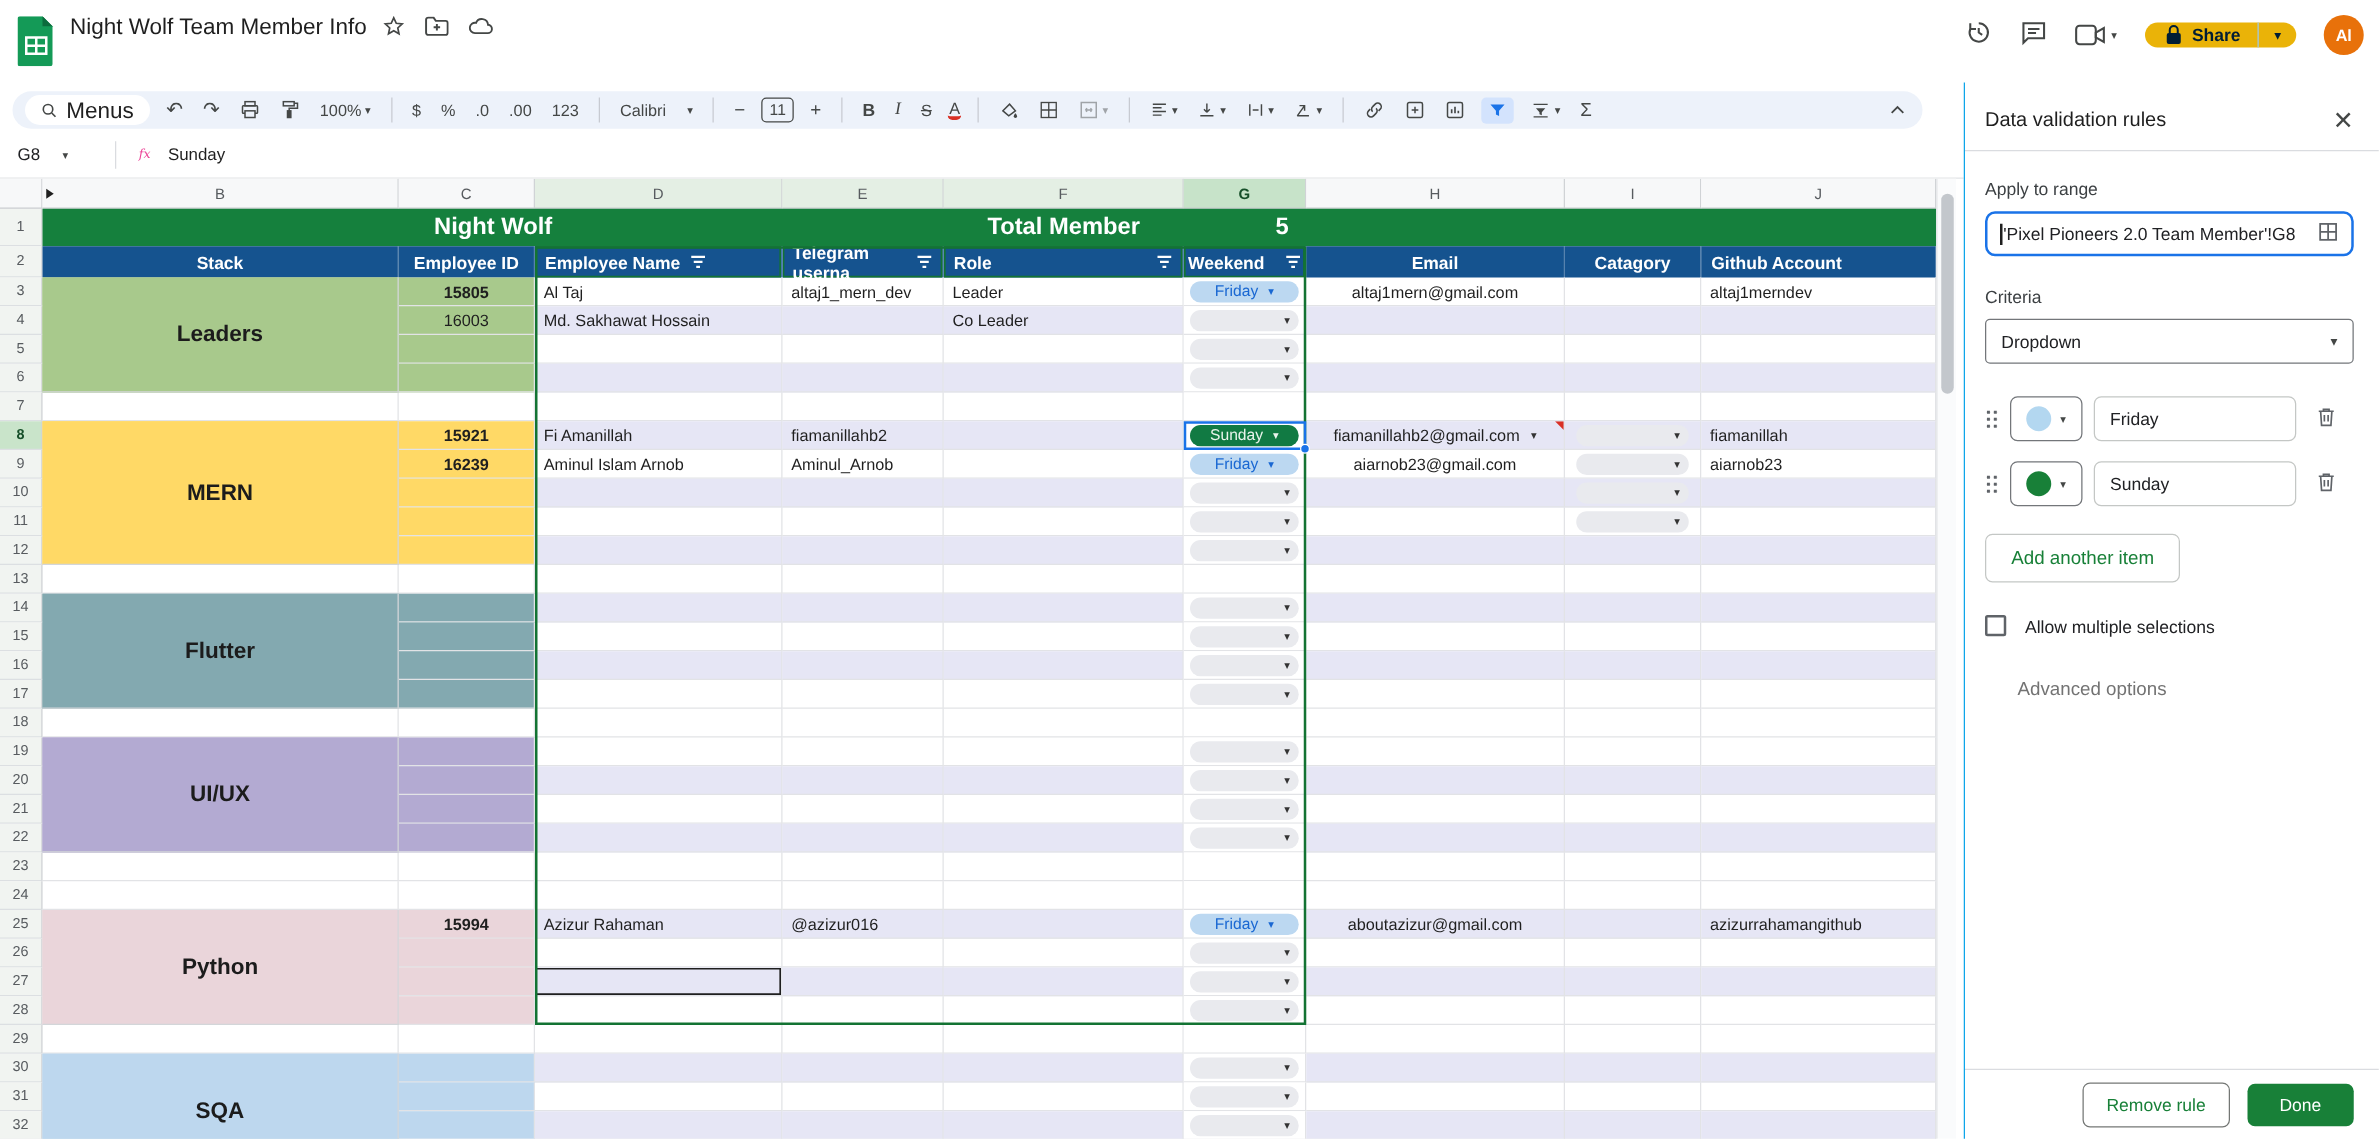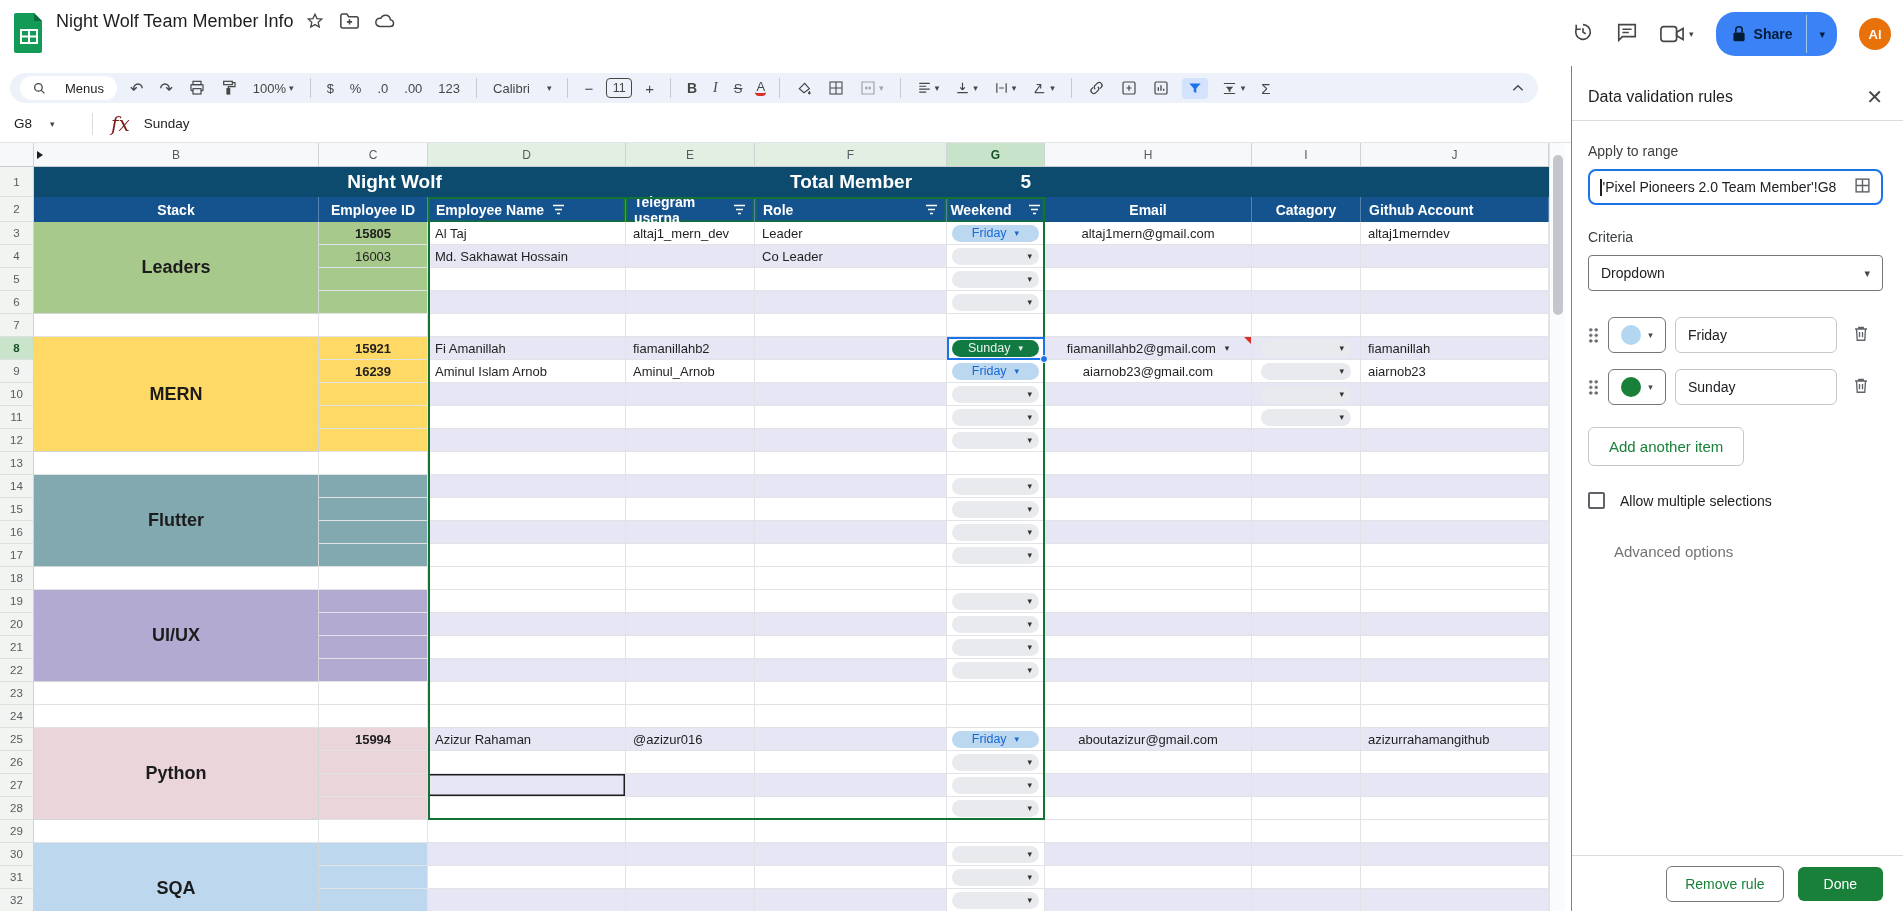--- a/index.html
+++ b/index.html
@@ -7,62 +7,62 @@
     font-family:"Liberation Sans", sans-serif; color:#202124; }
 
   
   .topbar{position:absolute;top:0;left:0;width:1903px;height:66px;background:#fff;}
   .logo{position:absolute;left:14px;top:13px;}
   .doc-title{position:absolute;left:56px;top:11px;font-size:18px;color:#1f1f1f;white-space:nowrap;}
   .title-icons{position:absolute;left:306px;top:12px;display:flex;gap:16px;align-items:center;color:#444746;}
   .menubar{position:absolute;left:50px;top:36px;display:flex;gap:8px;}
   .menubar span{font-size:14.5px;color:#1f1f1f;padding:2px 8px;border-radius:4px;cursor:default;}
   .tb-right{position:absolute;right:12px;top:12px;display:flex;align-items:center;gap:22px;}
-  .share-btn{display:flex;align-items:center;height:44px;background:#3b82f6;border-radius:19px;overflow:hidden;}
+  .share-btn{display:flex;align-items:center;height:20px;background:#eab308;border-radius:19px;overflow:hidden;}
   .share-main{display:flex;align-items:center;gap:8px;padding:0 14px 0 16px;font-size:14px;font-weight:bold;color:#001d35;}
   .share-split{width:1px;height:38px;background:#9fc9e8;}
   .share-caret{padding:0 12px;font-size:11px;color:#001d35;}
   .avatar{width:32px;height:32px;border-radius:50%;background:#e8710a;color:#fff;display:flex;align-items:center;justify-content:center;font-size:13px;font-weight:bold;}
 
   
   .toolbar{position:absolute;left:10px;top:73px;width:1528px;height:30px;background:#edf2fa;border-radius:15px;
     display:flex;align-items:center;padding:0 10px;gap:10px;color:#444746;font-size:13px;}
-  .menus-chip{display:flex;align-items:center;gap:19px;background:#fff;border-radius:12px;height:24px;padding:0 13px;font-size:13px;color:#1f1f1f;}
+  .menus-chip{display:flex;align-items:center;gap:7px;background:#fff;border-radius:12px;height:24px;padding:0 13px;font-size:18px;color:#1f1f1f;}
   .tdiv{width:1px;height:20px;background:#c7cad1;margin:0 3px;}
   .tbtn{display:flex;align-items:center;gap:3px;padding:2px 3px;border-radius:4px;white-space:nowrap;}
   .tbtn svg{display:block;}
   .caret{font-size:9px;color:#444746;}
   .fontsize-box{width:26px;height:20px;border:1px solid #444746;border-radius:4px;display:flex;align-items:center;justify-content:center;font-size:12.5px;}
   .tb-b{font-weight:bold;font-size:14px;}
   .tb-i{font-style:italic;font-family:"Liberation Serif",serif;font-size:14px;}
   .tb-s{text-decoration:line-through;font-size:13px;}
   .tb-a{font-size:13px;border-bottom:3px solid #d93025;line-height:13px;padding:0 1px;}
   .filter-active{background:#d3e3fd;border-radius:4px;padding:3px 5px;}
   .dim{opacity:.45;}
   .toolbar-collapse{margin-left:auto;}
 
   
   .fbar{position:absolute;left:0;top:105px;width:1571px;height:38px;background:#fff;border-bottom:1px solid #e1e3e6;display:flex;align-items:center;}
   .namebox{width:92px;padding-left:14px;font-size:13.5px;display:flex;align-items:center;gap:18px;}
-  .fx{font-family:"DejaVu Serif",serif;font-style:italic;color:#7f1d1d;font-size:20px;margin:0 14px 0 18px;}
+  .fx{font-family:"DejaVu Serif",serif;font-style:italic;color:#ec4899;font-size:10px;margin:0 14px 0 18px;}
   .fvalue{font-size:13.5px;color:#1f1f1f;}
   .fdiv{width:1px;height:22px;background:#dadce0;}
 
   
   .sheet{position:absolute;left:0;top:143px;width:1565px;height:768px;background:#fff;overflow:hidden;}
   .colheaders{display:flex;height:24px;position:relative;}
   .corner{width:34px;background:#f7f8f9;border-right:1px solid #d0d3d6;border-bottom:1px solid #c9ccd0;}
   .colh{background:#f7f8f9;border-right:1px solid #d0d3d6;border-bottom:1px solid #c9ccd0;display:flex;align-items:center;justify-content:center;font-size:12px;color:#575b5f;}
   .colh.tint{background:#e4efe4;}
   .colh.act{background:#c7e3c9;color:#17502a;font-weight:bold;}
   .amark{position:absolute;left:37px;top:8px;width:0;height:0;border-top:4px solid transparent;border-bottom:4px solid transparent;border-left:6px solid #1f1f1f;}
   .row{display:flex;}
   .rh{width:34px;background:#f1f4f1;border-right:1px solid #d0d3d6;border-bottom:1px solid #dcdfe2;display:flex;align-items:center;justify-content:center;font-size:11.5px;color:#575b5f;flex:none;}
   .rh.act{background:#c9e4ca;color:#17502a;font-weight:bold;}
-  .r1bar{height:30px;background:#0c4a6e;position:relative;color:#fff;font-weight:bold;font-size:19px;}
+  .r1bar{height:30px;background:#15803d;position:relative;color:#fff;font-weight:bold;font-size:19px;}
   .r1bar span{position:absolute;top:0;height:30px;display:flex;align-items:center;justify-content:center;}
   .hcell{background:#15538f;color:#fff;font-weight:bold;font-size:14px;display:flex;align-items:center;border-right:1px solid rgba(255,255,255,.28);padding:0 8px;justify-content:center;gap:8px;position:relative;}
   .hcell.left{justify-content:flex-start;}
   .hcell .fspacer{flex:1;}
   .hcell.grange{box-shadow:inset 0 0 0 1.5px #137333;}
   .cell{border-right:1px solid #e2e3e6;border-bottom:1px solid #e2e3e6;font-size:13px;color:#1f1f1f;display:flex;align-items:center;position:relative;flex:none;overflow:hidden;}
   .lav{background:#e6e6f5;}
   .blk-leaders{background:#a8c98c;} .blk-mern{background:#ffd966;} .blk-flutter{background:#83a9b0;}
   .blk-uiux{background:#b3aad2;} .blk-python{background:#ead5da;} .blk-sqa{background:#bdd7ee;}
   .c-C{justify-content:center;} .idb{font-weight:bold;}

